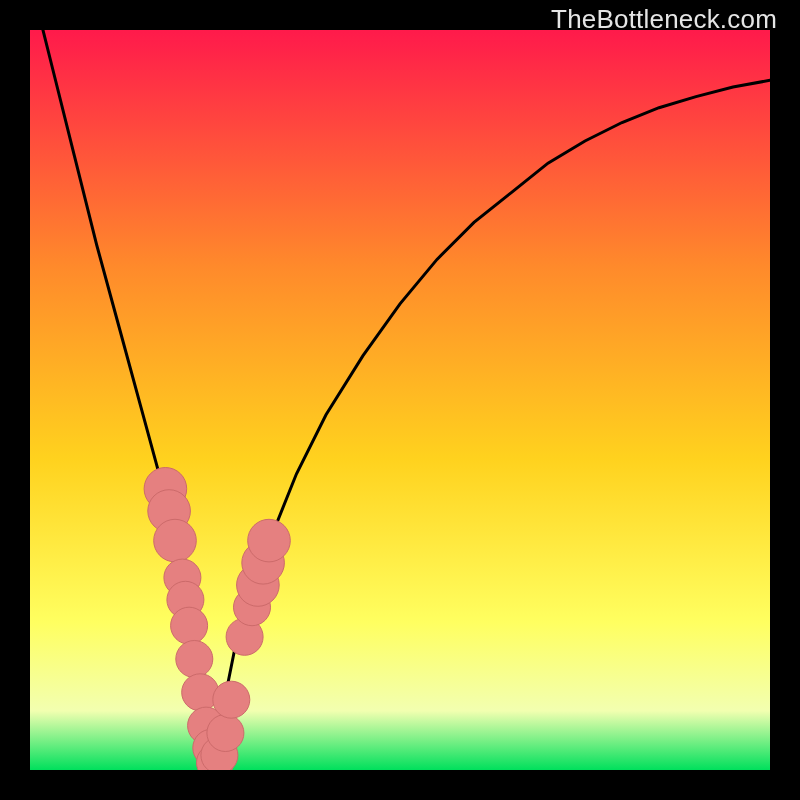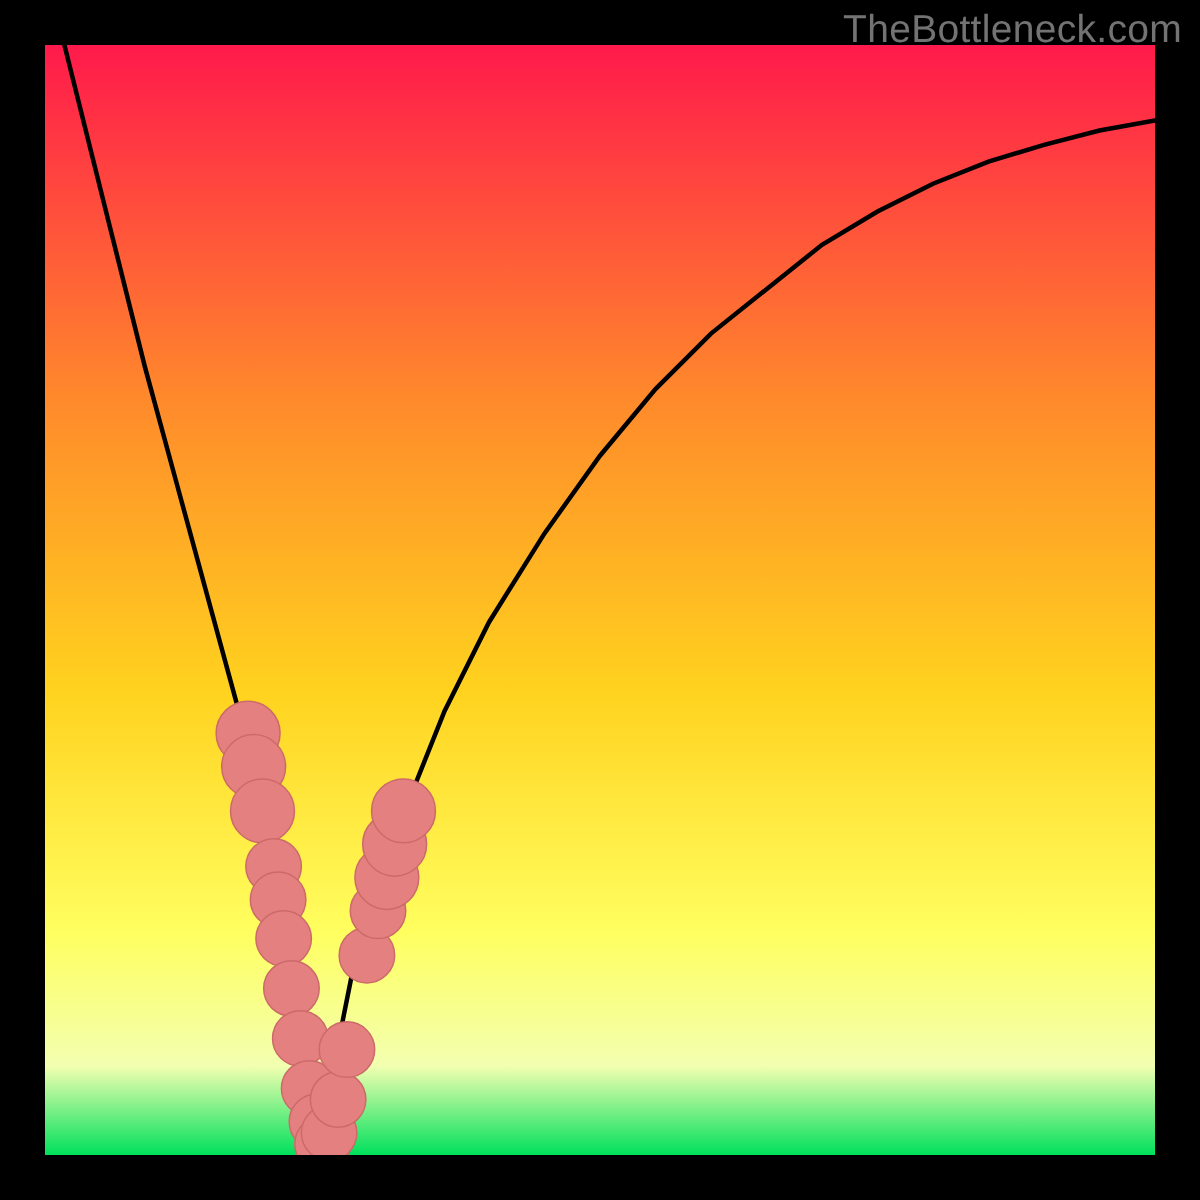--- a/index.html
+++ b/index.html
@@ -21,22 +21,22 @@
     position: absolute;
     top: 30px;
     left: 30px;
     width: 740px;
     height: 740px;
     
   }
   .watermark {
     position: absolute;
     top: 4px;
-    right: 12px;
-    color: #737373;
+    right: 23px;
+    color: #e5e5e5;
     font-size: 26px;
     font-weight: 500;
     letter-spacing: 0.2px;
     user-select: none;
   }
   svg {
     display: block;
   }
 </style>
 </head>

